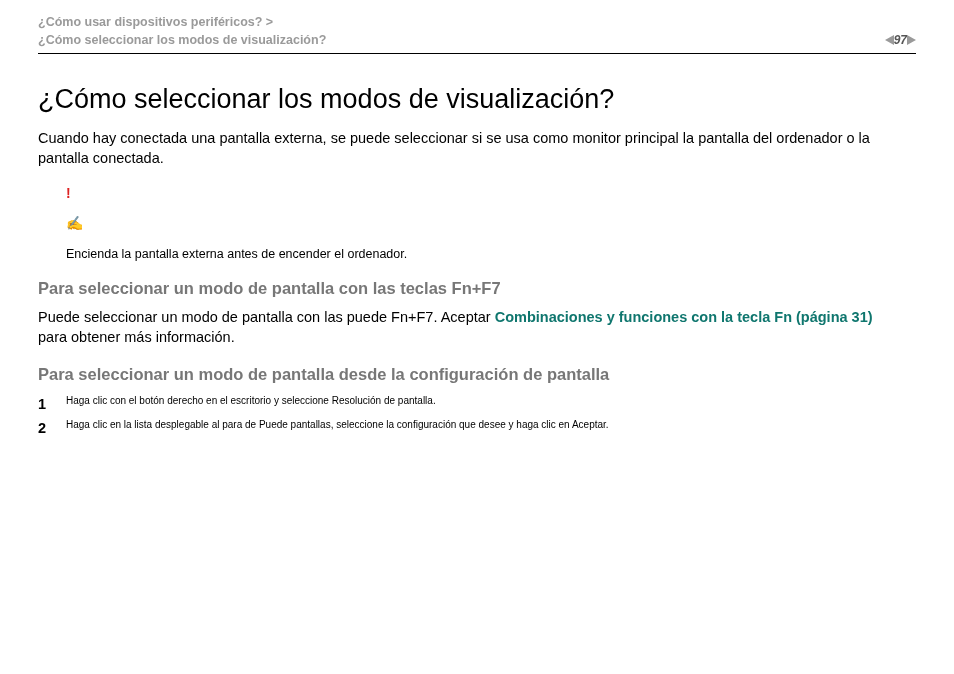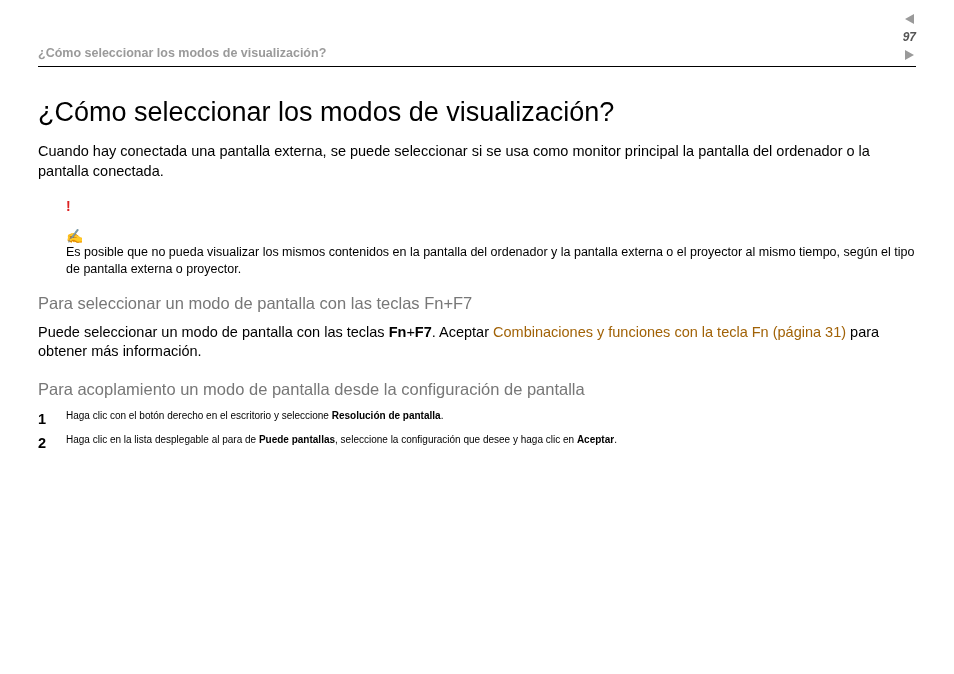--- a/index.html
+++ b/index.html
@@ -25,23 +25,22 @@
   }
   .breadcrumb {
     font-size: 12.5px;
     font-weight: bold;
     color: #9a9a9a;
     line-height: 1.4;
   }
   .pager {
     display: flex;
     align-items: center;
-    gap: 6px;
+    gap: 0;
     padding-bottom: 2px;
-    flex-direction: column;
   }
   .page-num {
     font-size: 12px;
     font-weight: bold;
     font-style: italic;
     color: #555;
   }
   .pager-arrow {
     width: 0;
     height: 0;
@@ -89,26 +88,26 @@
     line-height: 1;
     margin-bottom: 1px;
   }
   .note-text {
     font-size: 12.5px;
     line-height: 1.35;
     margin: 0;
   }
   h2 {
     font-size: 16.5px;
-    font-weight: normal;
+    font-weight: bold;
     color: #777;
     margin: 14px 0 10px 0;
   }
-  .bold { font-weight: bold; }
-  .link { color: #a16207; font-weight: normal; }
+  .bold { font-weight: normal; }
+  .link { color: #0f766e; font-weight: bold; }
   ol {
     margin: 8px 0 0 0;
     padding: 0;
     list-style: none;
     counter-reset: step;
   }
   ol li {
     font-size: 10px;
     line-height: 1.4;
     margin-bottom: 10px;
@@ -124,51 +123,54 @@
     font-weight: bold;
     font-size: 14.5px;
   }
 </style>
 </head>
 <body>
 
 <div class="page">
   <div class="header">
     <div class="breadcrumb">
+      <div>¿Cómo usar dispositivos periféricos? &gt;</div>
       <div>¿Cómo seleccionar los modos de visualización?</div>
     </div>
     <div class="pager">
       <div class="pager-arrow arrow-left"></div>
       <div class="page-num">97</div>
       <div class="pager-arrow arrow-right"></div>
     </div>
   </div>
 
   <div class="content">
     <h1>¿Cómo seleccionar los modos de visualización?</h1>
 
     <p class="body-text">Cuando hay conectada una pantalla externa, se puede seleccionar si se usa como monitor principal la pantalla del ordenador o la pantalla conectada.</p>
 
     <div class="note-block">
       <span class="note-icon-warning">!</span>
     </div>
 
     <div class="note-block">
       <span class="note-icon-info">✍</span>
-      <p class="note-text">Es posible que no pueda visualizar los mismos contenidos en la pantalla del ordenador y la pantalla externa o el proyector al mismo tiempo, según el tipo de pantalla externa o proyector.</p>
     </div>
 
+    <div class="note-block">
+      <p class="note-text">Encienda la pantalla externa antes de encender el ordenador.</p>
+    </div>
 
     <h2>Para seleccionar un modo de pantalla con las teclas Fn+F7</h2>
 
     <p class="body-text">
-      <span>Puede seleccionar un modo de pantalla con las teclas </span><span class="bold">Fn</span><span>+</span><span class="bold">F7</span><span>. Aceptar </span><span class="link">Combinaciones y funciones con la tecla Fn (página 31)</span><span> para obtener más información.</span>
+      <span>Puede seleccionar un modo de pantalla con las puede </span><span class="bold">Fn</span><span>+</span><span class="bold">F7</span><span>. Aceptar </span><span class="link">Combinaciones y funciones con la tecla Fn (página 31)</span><span> para obtener más información.</span>
     </p>
 
-    <h2>Para acoplamiento un modo de pantalla desde la configuración de pantalla</h2>
+    <h2>Para seleccionar un modo de pantalla desde la configuración de pantalla</h2>
 
     <ol>
       <li>
         <span>Haga clic con el botón derecho en el escritorio y seleccione </span><span class="bold">Resolución de pantalla</span><span>.</span>
       </li>
       <li>
         <span>Haga clic en la lista desplegable al para de </span><span class="bold">Puede pantallas</span><span>, seleccione la configuración que desee y haga clic en </span><span class="bold">Aceptar</span><span>.</span>
       </li>
     </ol>
   </div>

